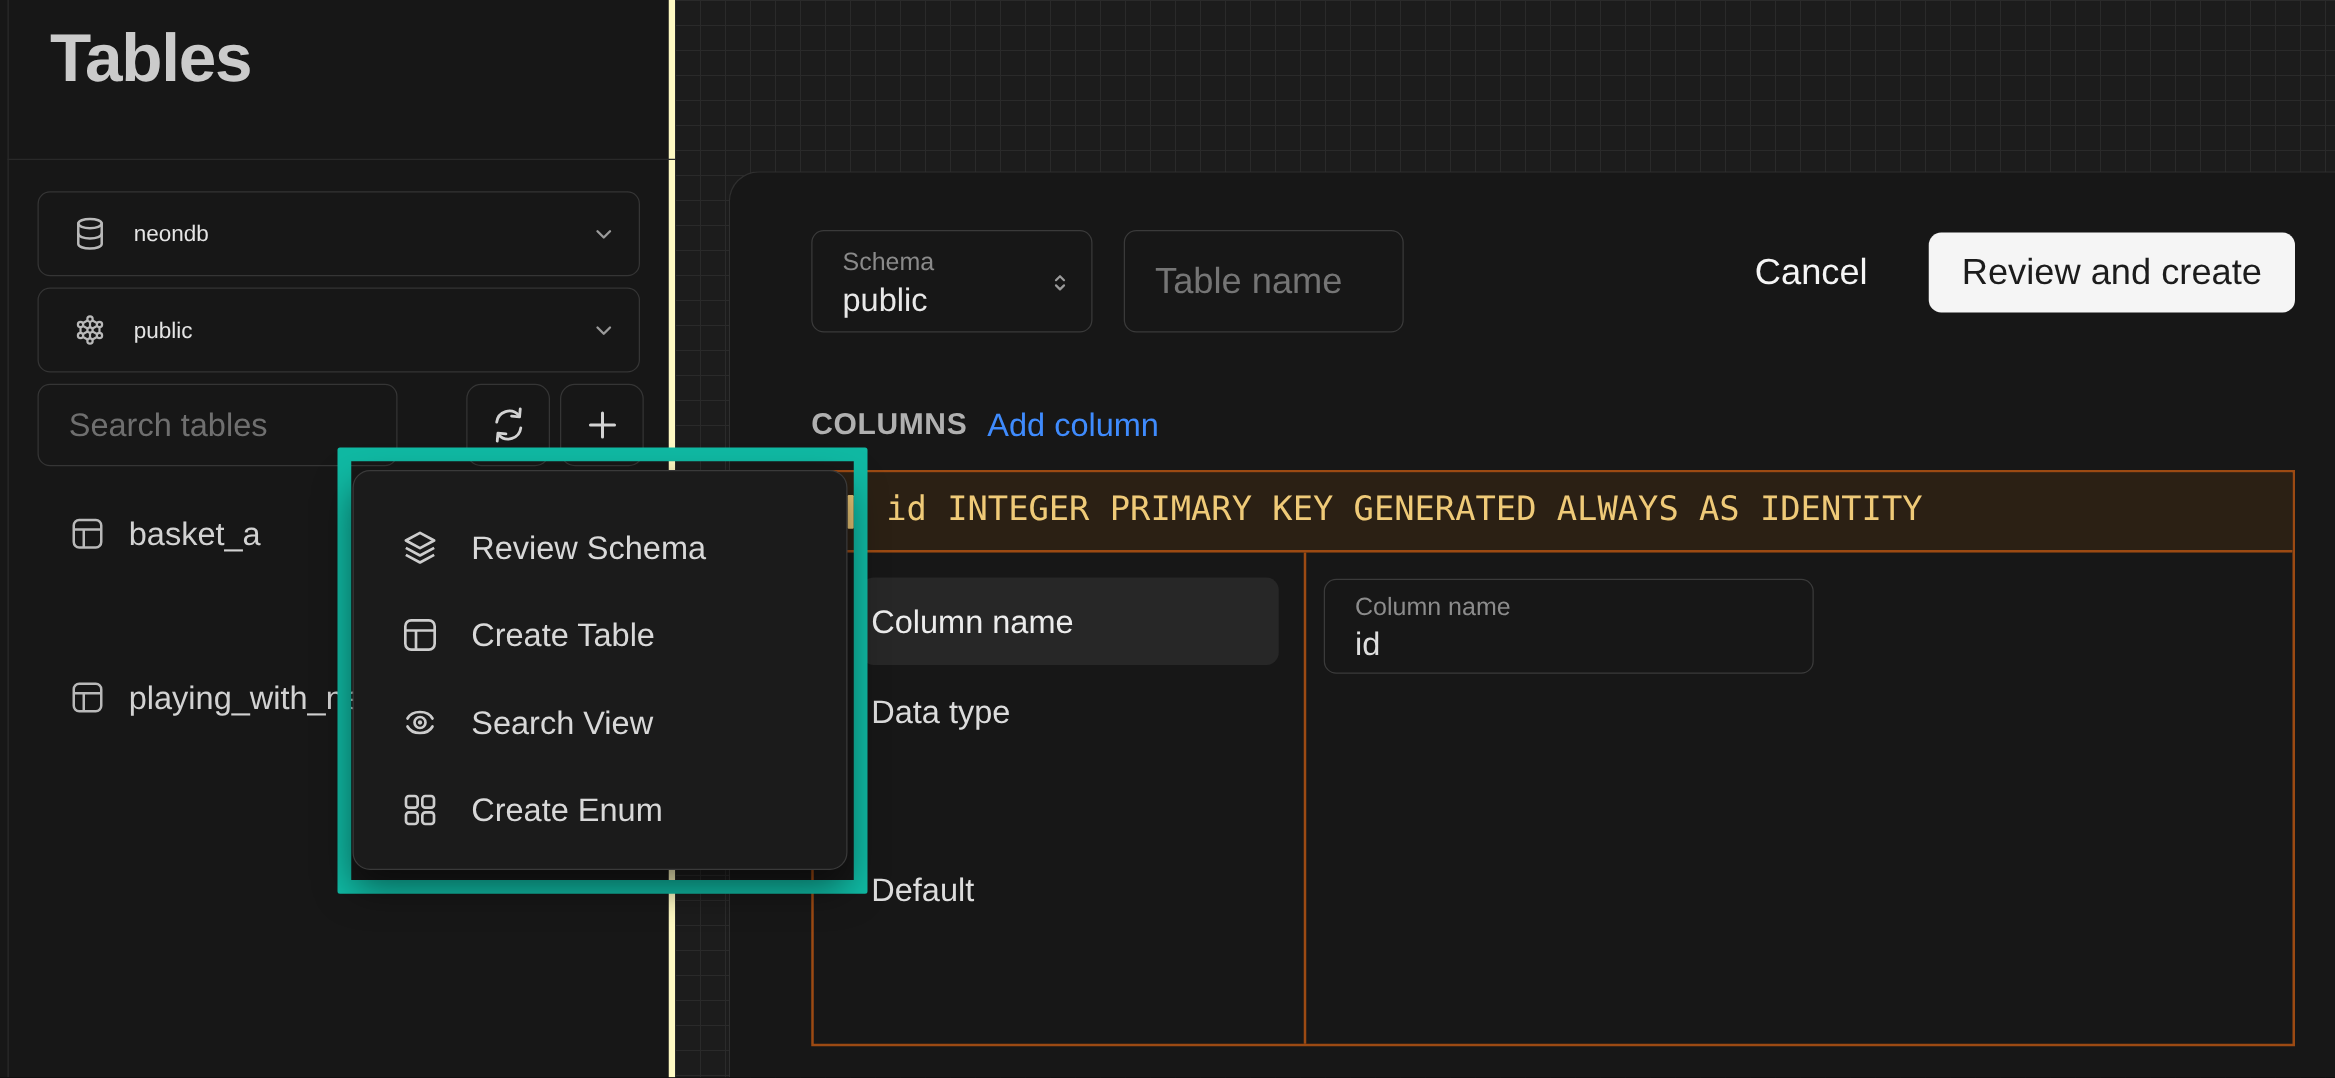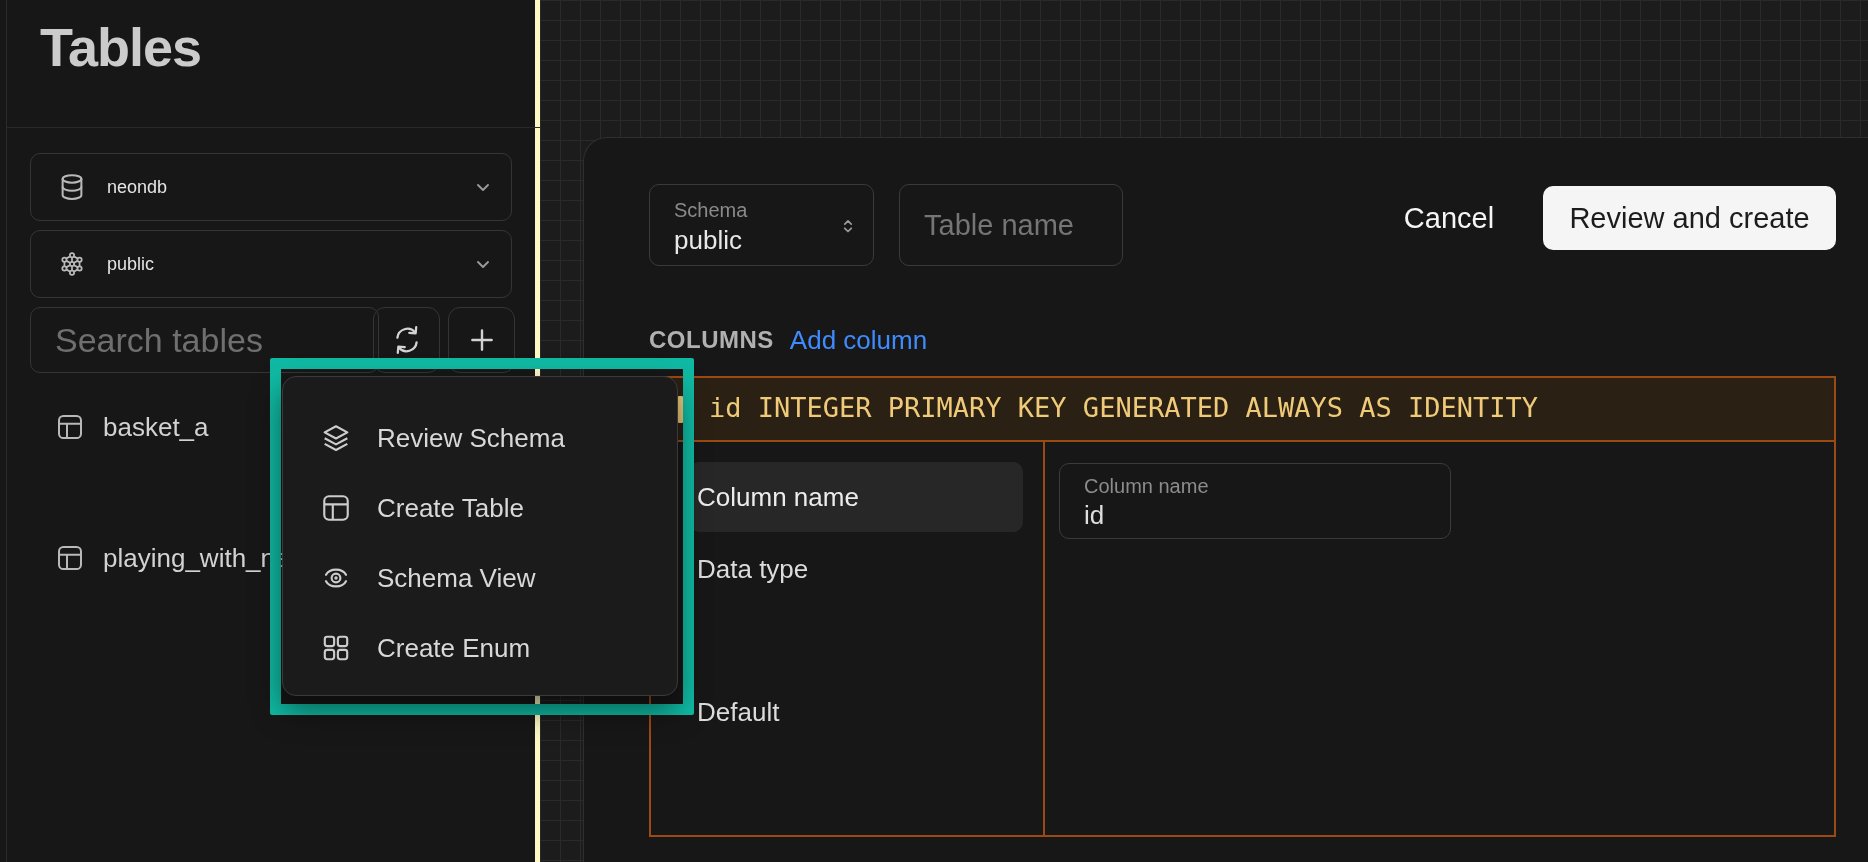--- a/index.html
+++ b/index.html
@@ -73,23 +73,23 @@
     letter-spacing:-1px; color:#cbcbcb; }
   .sidebar-divider { position:absolute; left:6px; top:127px; width:534px; height:1px; background:#292929; }
 
   .side-select { position:absolute; left:30px; width:482px; height:68px;
     border:1px solid #353535; border-radius:10px; display:flex; align-items:center; cursor:pointer; }
   .side-select.db { top:153px; } .side-select.schema { top:230px; }
   .side-select .sel-icon { margin-left:26px; color:#b9b9b9; display:flex; }
   .side-select .sel-text { margin-left:20px; font-size:18px; color:#e4e4e4; }
   .side-select .sel-chevron { position:absolute; right:16px; color:#9a9a9a; display:flex; }
 
-  .search-input { position:absolute; left:30px; top:307px; width:349px; height:66px;
+  .search-input { position:absolute; left:30px; top:307px; width:288px; height:66px;
     background:transparent; border:1px solid #353535; border-radius:10px;
-    font-family:"Liberation Sans",sans-serif; font-size:34px; color:#3b82f6; padding:0 24px; outline:none; }
+    font-family:"Liberation Sans",sans-serif; font-size:26px; color:#3b82f6; padding:0 24px; outline:none; }
   .search-input::placeholder { color:#6f6f6f; }
   .icon-btn { position:absolute; top:307px; width:67px; height:66px; background:transparent;
     border:1px solid #353535; border-radius:12px; color:#d3d3d3; cursor:pointer;
     display:flex; align-items:center; justify-content:center; }
   .icon-btn.refresh { left:373px; } .icon-btn.plus { left:448px; }
 
   .table-row { position:absolute; left:30px; width:490px; height:56px; display:flex;
     align-items:center; cursor:pointer; }
   .table-row .row-icon { margin-left:25px; color:#b9b9b9; display:flex; }
   .table-row .row-label { margin-left:18px; font-size:26px; color:#d2d2d2; white-space:nowrap; }
@@ -267,21 +267,21 @@
 
       <div class="menu-item">
         <span class="mi-icon">
           <svg width="32" height="32" viewBox="0 0 24 24" fill="none" stroke="currentColor" stroke-width="1.6" stroke-linecap="round">
             <path d="M4.5 9.6C6 6.8 9 5.7 12 5.7s6 1.1 7.5 3.9"></path>
             <path d="M4.5 14.4C6 17.2 9 18.3 12 18.3s6-1.1 7.5-3.9"></path>
             <circle cx="12" cy="12" r="3.3"></circle>
             <circle cx="12" cy="12" r="1.3" fill="currentColor" stroke="none"></circle>
           </svg>
         </span>
-        <span class="mi-label">Schema View</span>
+        <span class="mi-label">Search View</span>
       </div>
 
       <div class="menu-item">
         <span class="mi-icon">
           <svg width="32" height="32" viewBox="0 0 24 24" fill="none" stroke="currentColor" stroke-width="1.6" stroke-linejoin="round">
             <rect x="3.6" y="3.6" width="7" height="7" rx="1.8"></rect>
               <rect x="13.4" y="3.6" width="7" height="7" rx="1.8"></rect>
             <rect x="3.6" y="13.4" width="7" height="7" rx="1.8"></rect>
               <rect x="13.4" y="13.4" width="7" height="7" rx="1.8"></rect>
           </svg>

